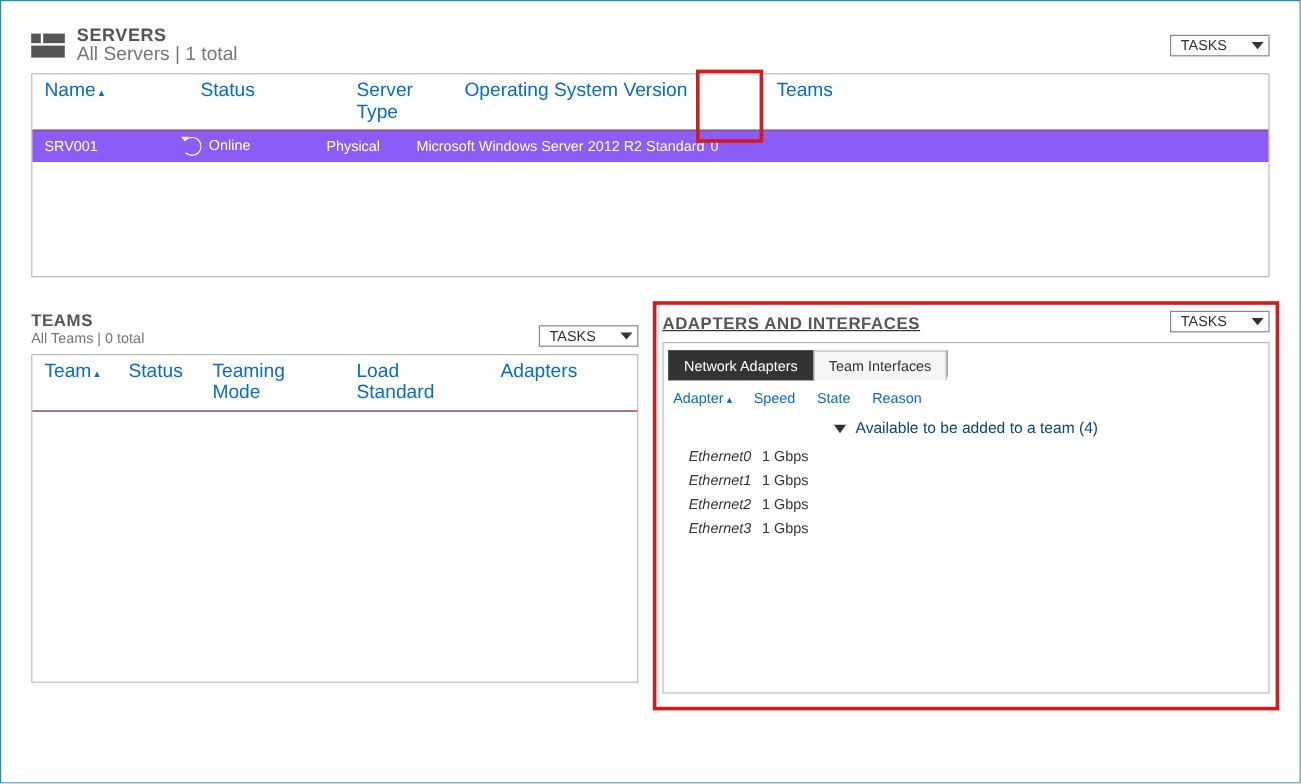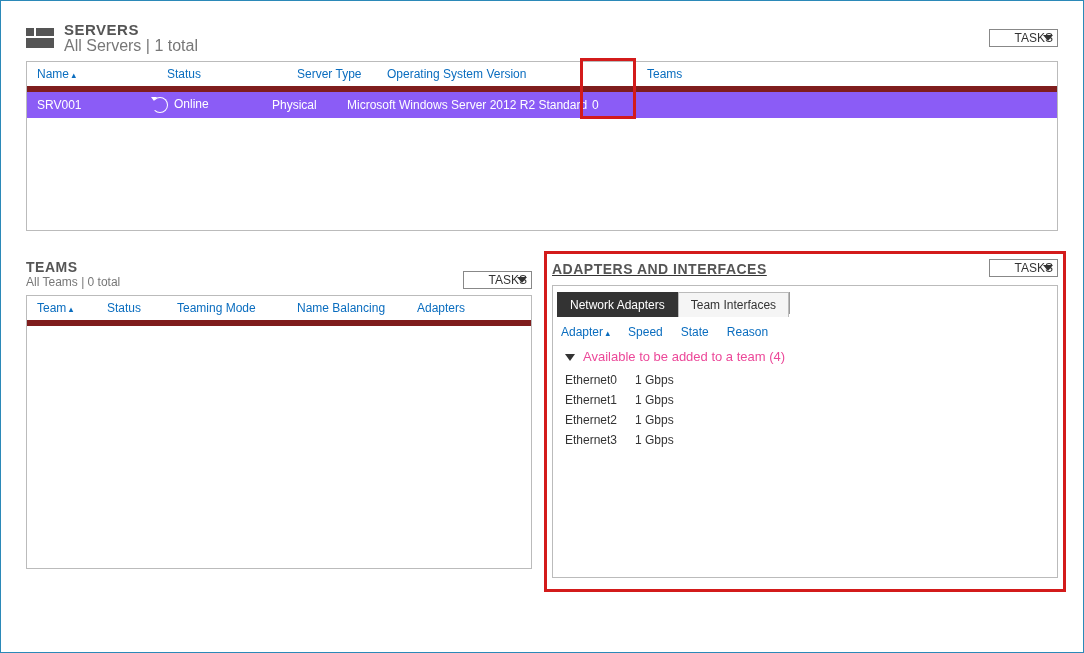--- a/index.html
+++ b/index.html
@@ -45,33 +45,33 @@
   .panel-header .icon-servers {
     width: 28px; height: 20px; margin-right: 10px; position: relative;
   }
   .icon-servers .b1 { position:absolute; left:0; top:0; width:8px; height:8px; background:#555; }
   .icon-servers .b2 { position:absolute; left:10px; top:0; width:18px; height:8px; background:#555; }
   .icon-servers .b3 { position:absolute; left:0; top:10px; width:28px; height:10px; background:#555; }
   .panel-title { color:#555; font-weight:600; font-size:15px; letter-spacing:0.5px;}
   .panel-sub   { color:#777; font-size:16px; margin-top:-1px;}
   .tasks {
     float: right;
-    border: 1px solid #888; padding: 1px 4px 1px 8px;
+    border: 1px solid #888; padding: 1px 18px 1px 8px;
     font-size: 12px; color:#333; position:relative; background:#fff;
-    min-width: 55px; text-align:right;
+    min-width: 55px; text-align:left;
   }
   .tasks::after {
     content: ""; position:absolute; right:4px; top:50%; width:0;height:0;
     border-left:5px solid transparent;border-right:5px solid transparent;border-top:6px solid #333;
     transform: translateY(-50%);
   }
   .grid {
     border: 1px solid #bbb; margin-top: 6px; background:#fff;
   }
-  .grid-head { display:flex; padding:5px 10px; color:#0a6dbf; font-size:12px; border-bottom:6px solid #7f1d1d;}
+  .grid-head { display:flex; padding:5px 10px; color:#0a6dbf; font-size:16px; border-bottom:1px solid #7f1d1d;}
   .grid-head .col { padding-right: 20px; }
   .grid-head .sort::after { content:" ▴"; font-size:9px; }
   .row { display:flex; padding:5px 10px; align-items:center; }
   .row.sel { background:#8b5cf6; color:#fff; }
   .refresh-icon {
     display:inline-block; width:14px;height:14px;border:1.5px solid #fff;border-radius:50%;
     position:relative; margin-right:6px; vertical-align:middle;
     border-left-color: transparent;
   }
   .refresh-icon::after {
@@ -88,26 +88,26 @@
   .tabs { display:flex; margin-bottom:4px;}
   .tab { padding:5px 12px; font-size:12px; border:1px solid #bbb; border-bottom:none; color:#333;}
   .tab.active { background:#333; color:#fff; border-color:#333;}
   .tab.inactive { background:#f5f5f5;}
   .sep { width:1px; background:#999; height:22px;}
 
   .list-head { display:flex; padding:4px 8px; color:#0a6dbf; font-size:12px; }
   .list-head .h { padding-right:18px; }
   .list-head .sort::after { content:" ▴"; font-size:9px; }
 
-  .group-row { padding:6px 12px; color:#ec4899; font-size:13px;}
+  .group-row { padding:6px 12px; color:#0c4a6e; font-size:13px;}
   .group-row .tri { display:inline-block; width:0;height:0;
     border-left:5px solid transparent; border-right:5px solid transparent; border-top:7px solid #333;
     margin-right:8px; vertical-align:middle;}
   .item-row { padding:3px 12px; color:#333; font-size:12px; display:flex;}
-  .item-row .n { width:70px;}
+  .item-row .n { width:70px;font-style:italic;}
   .highlight-red { position:absolute; border:3px solid #d31b1b; pointer-events:none;}
 
   .adapters-grid { border:1px solid #bbb; min-height:285px; padding-top:6px;}
 </style>
 </head>
 <body>
 
 <div class="window">
 
 
@@ -160,36 +160,36 @@
           </div>
           <div style="margin-left:auto;">
             <div class="tasks">TASKS</div>
           </div>
         </div>
         <div class="grid" style="height:272px;">
           <div class="grid-head">
             <div class="col sort" style="width:50px;">Team</div>
             <div class="col" style="width:50px;">Status</div>
             <div class="col" style="width:100px;">Teaming Mode</div>
-            <div class="col" style="width:100px;">Name Balancing</div>
+            <div class="col" style="width:100px;">Load Standard</div>
             <div class="col">Adapters</div>
           </div>
         </div>
       </div>
 
       <div class="half" style="position:relative;">
         <div class="highlight-red" style="left:-8px; top:-8px; right:-8px; height:335px;"></div>
         <div style="display:flex; align-items:flex-end;text-decoration:underline;">
           <div class="section-title">ADAPTERS AND INTERFACES</div>
           <div style="margin-left:auto;">
             <div class="tasks">TASKS</div>
           </div>
         </div>
 
-        <div class="adapters-grid" style="margin-top:8px;">
+        <div class="adapters-grid" style="margin-top:8px;text-align:center;">
           <div class="tabs" style="padding-left:4px;">
             <div class="tab active">Network Adapters</div>
             <div class="tab inactive">Team Interfaces</div>
             <div class="sep"></div>
           </div>
           <div class="list-head">
             <div class="h sort">Adapter</div>
             <div class="h">Speed</div>
             <div class="h">State</div>
             <div class="h">Reason</div>

